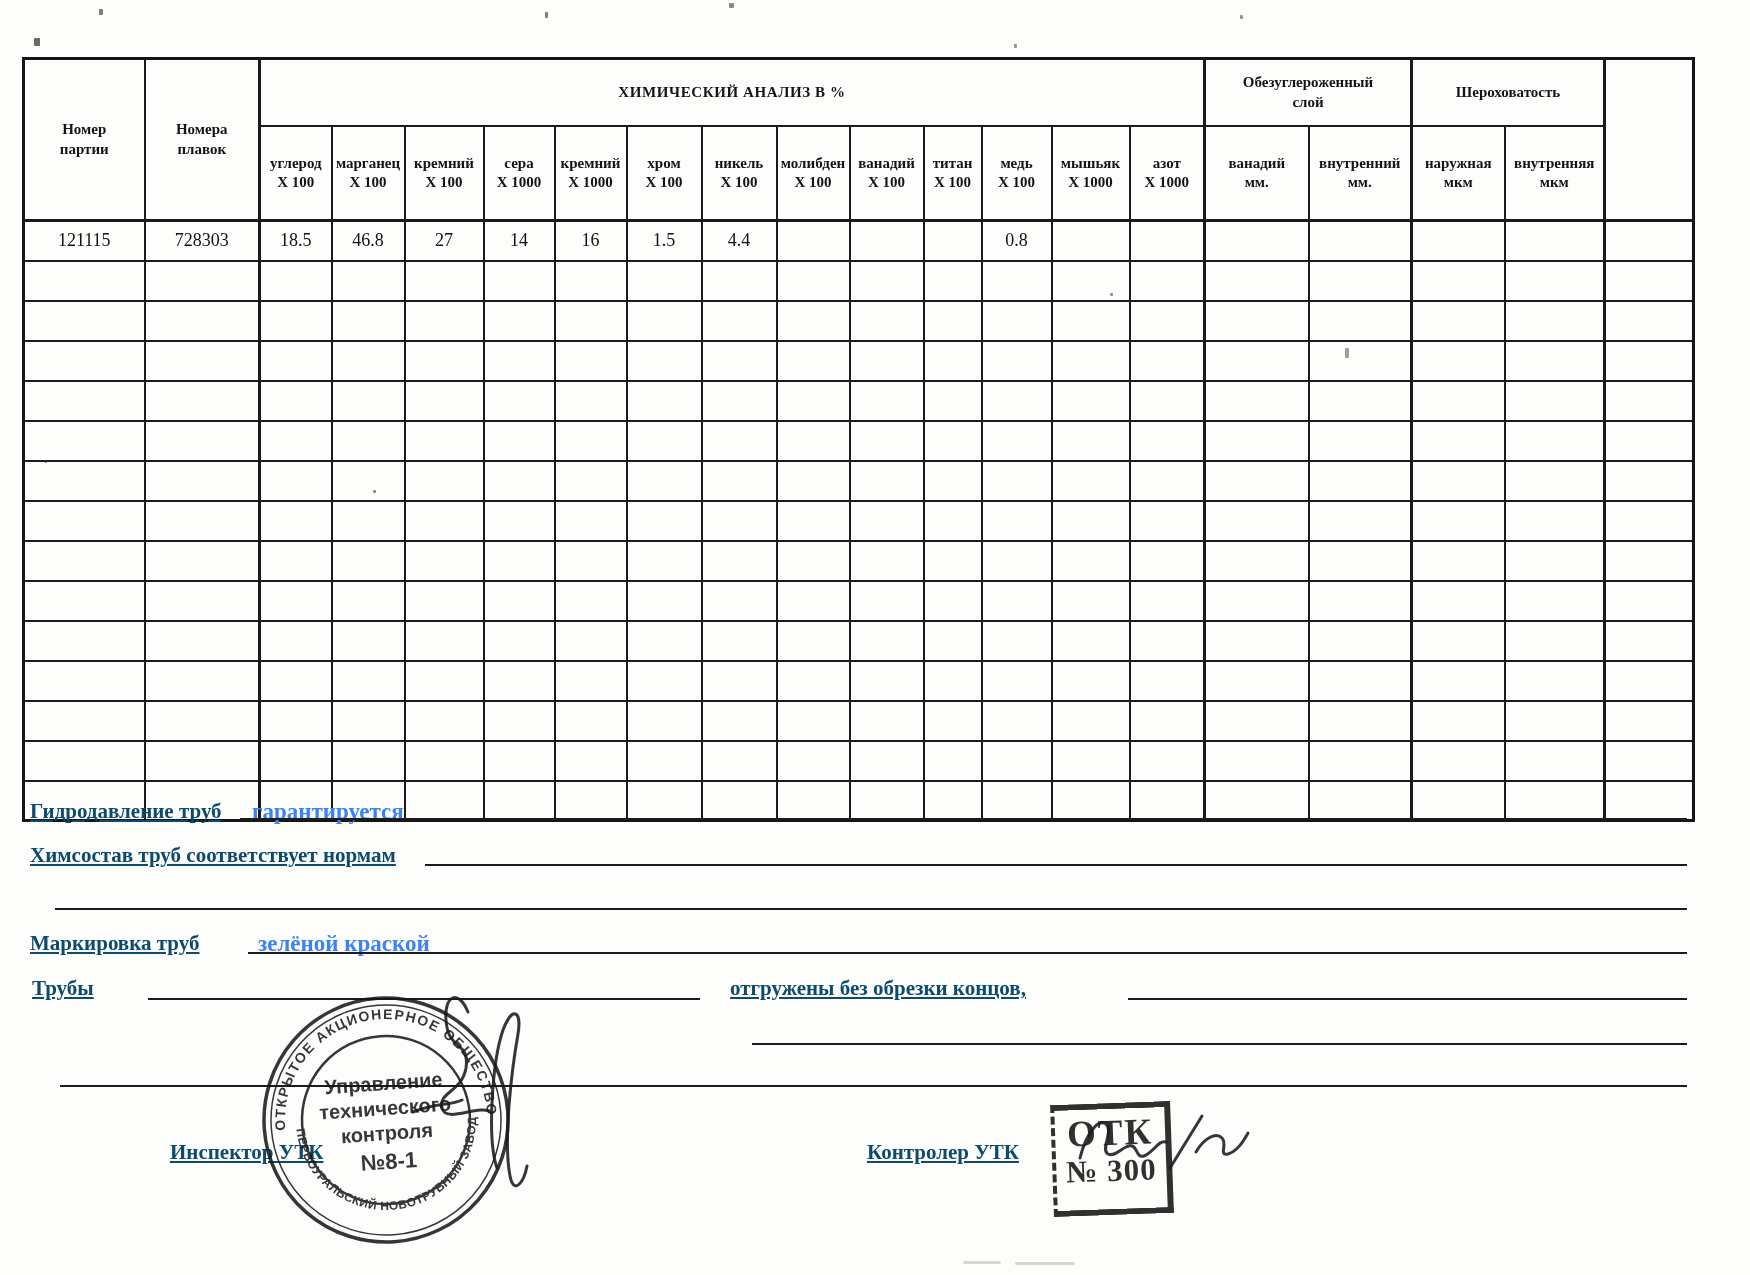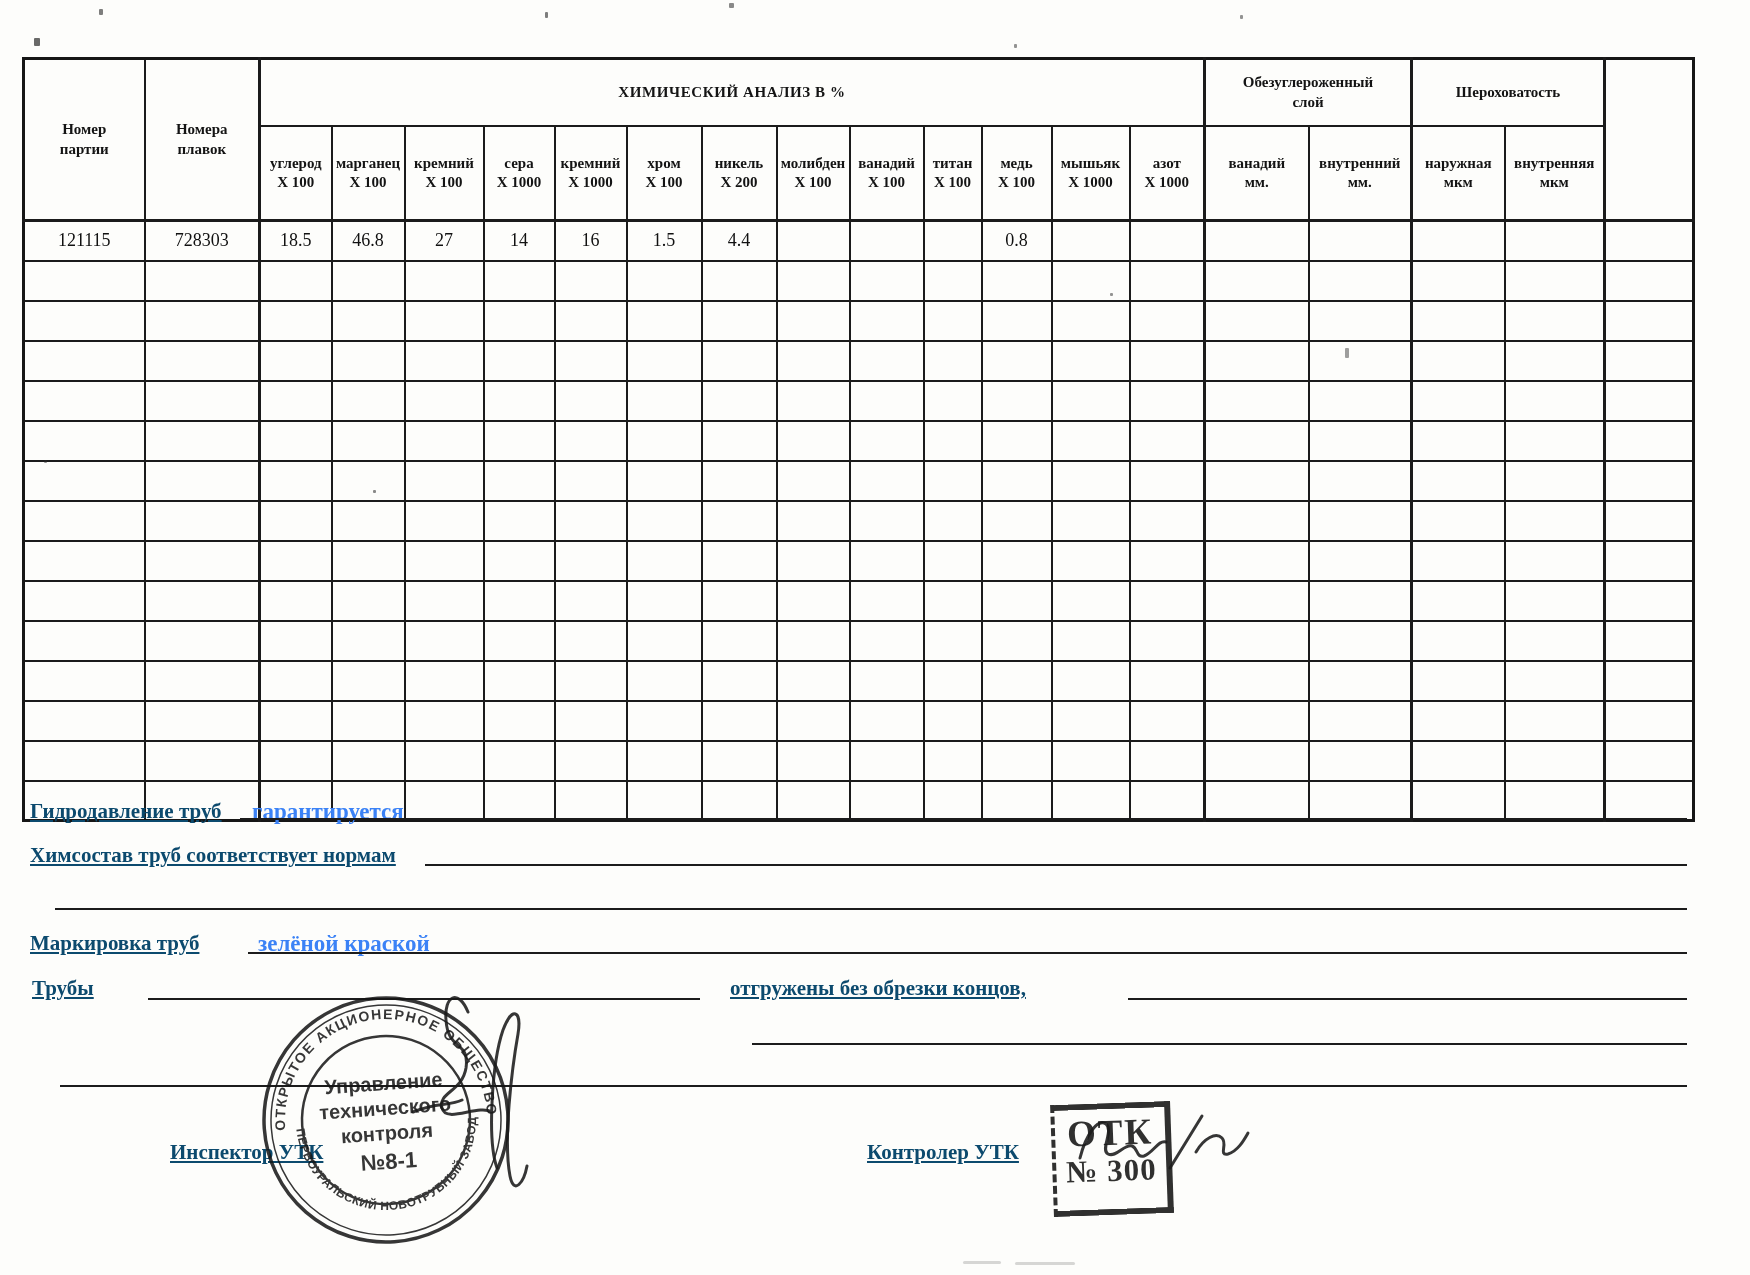--- a/index.html
+++ b/index.html
@@ -91,21 +91,21 @@
 X 100</th>
           <th>кремний
 X 100</th>
           <th>сера
 X 1000</th>
           <th>кремний
 X 1000</th>
           <th>хром
 X 100</th>
           <th>никель
-X 200</th>
+X 100</th>
           <th>молибден
 X 100</th>
           <th>ванадий
 X 100</th>
           <th>титан
 X 100</th>
           <th>медь
 X 100</th>
           <th>мышьяк
 X 1000</th>

